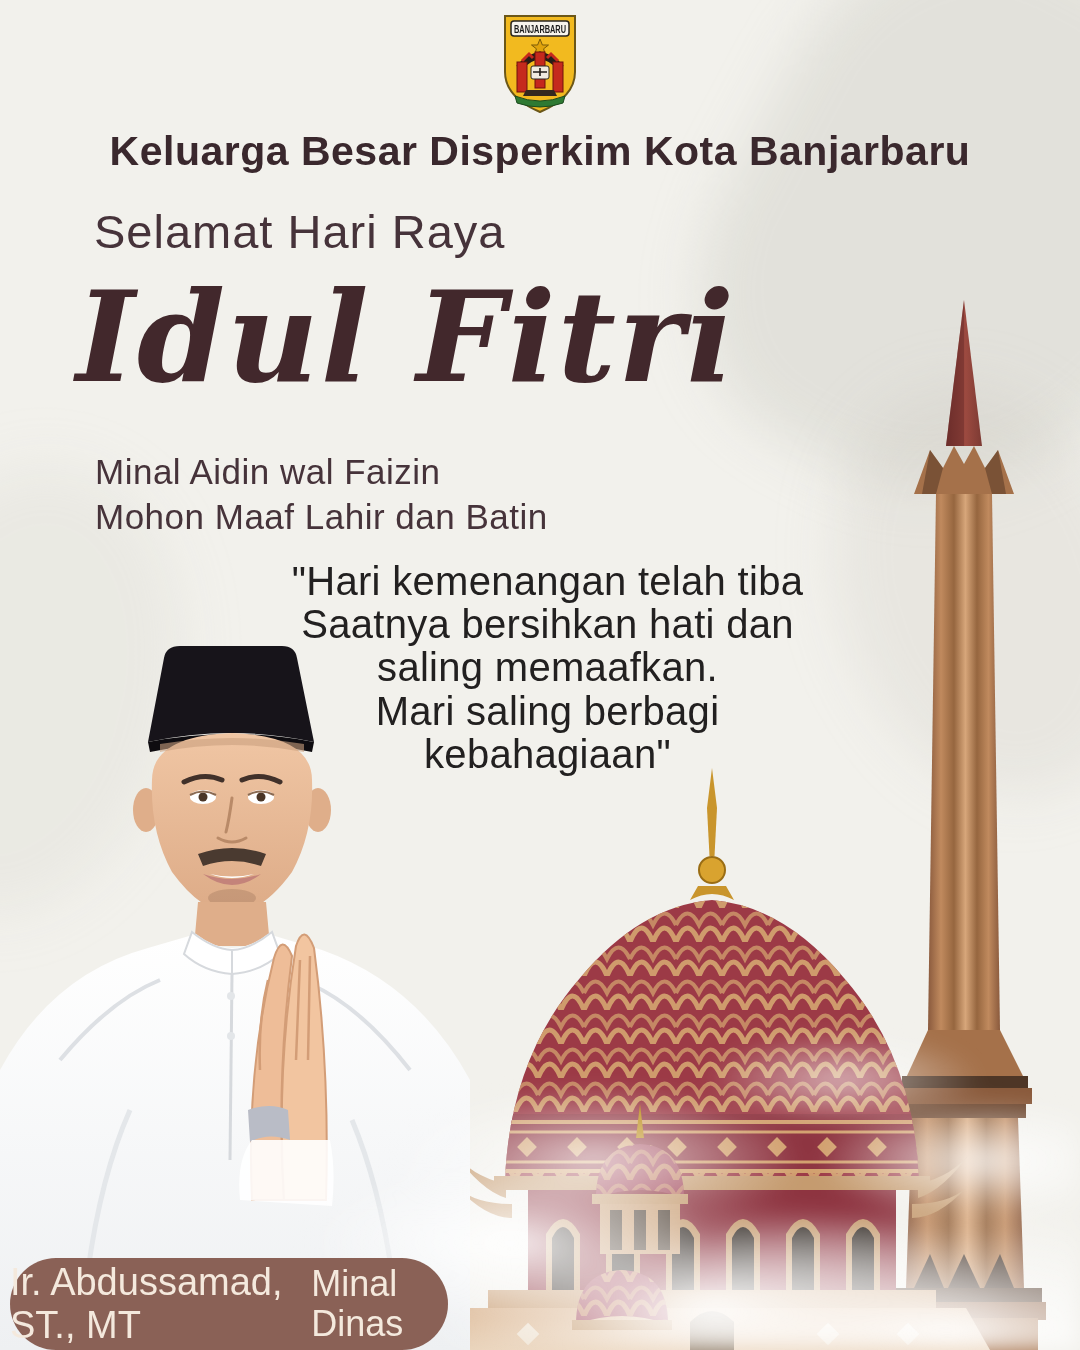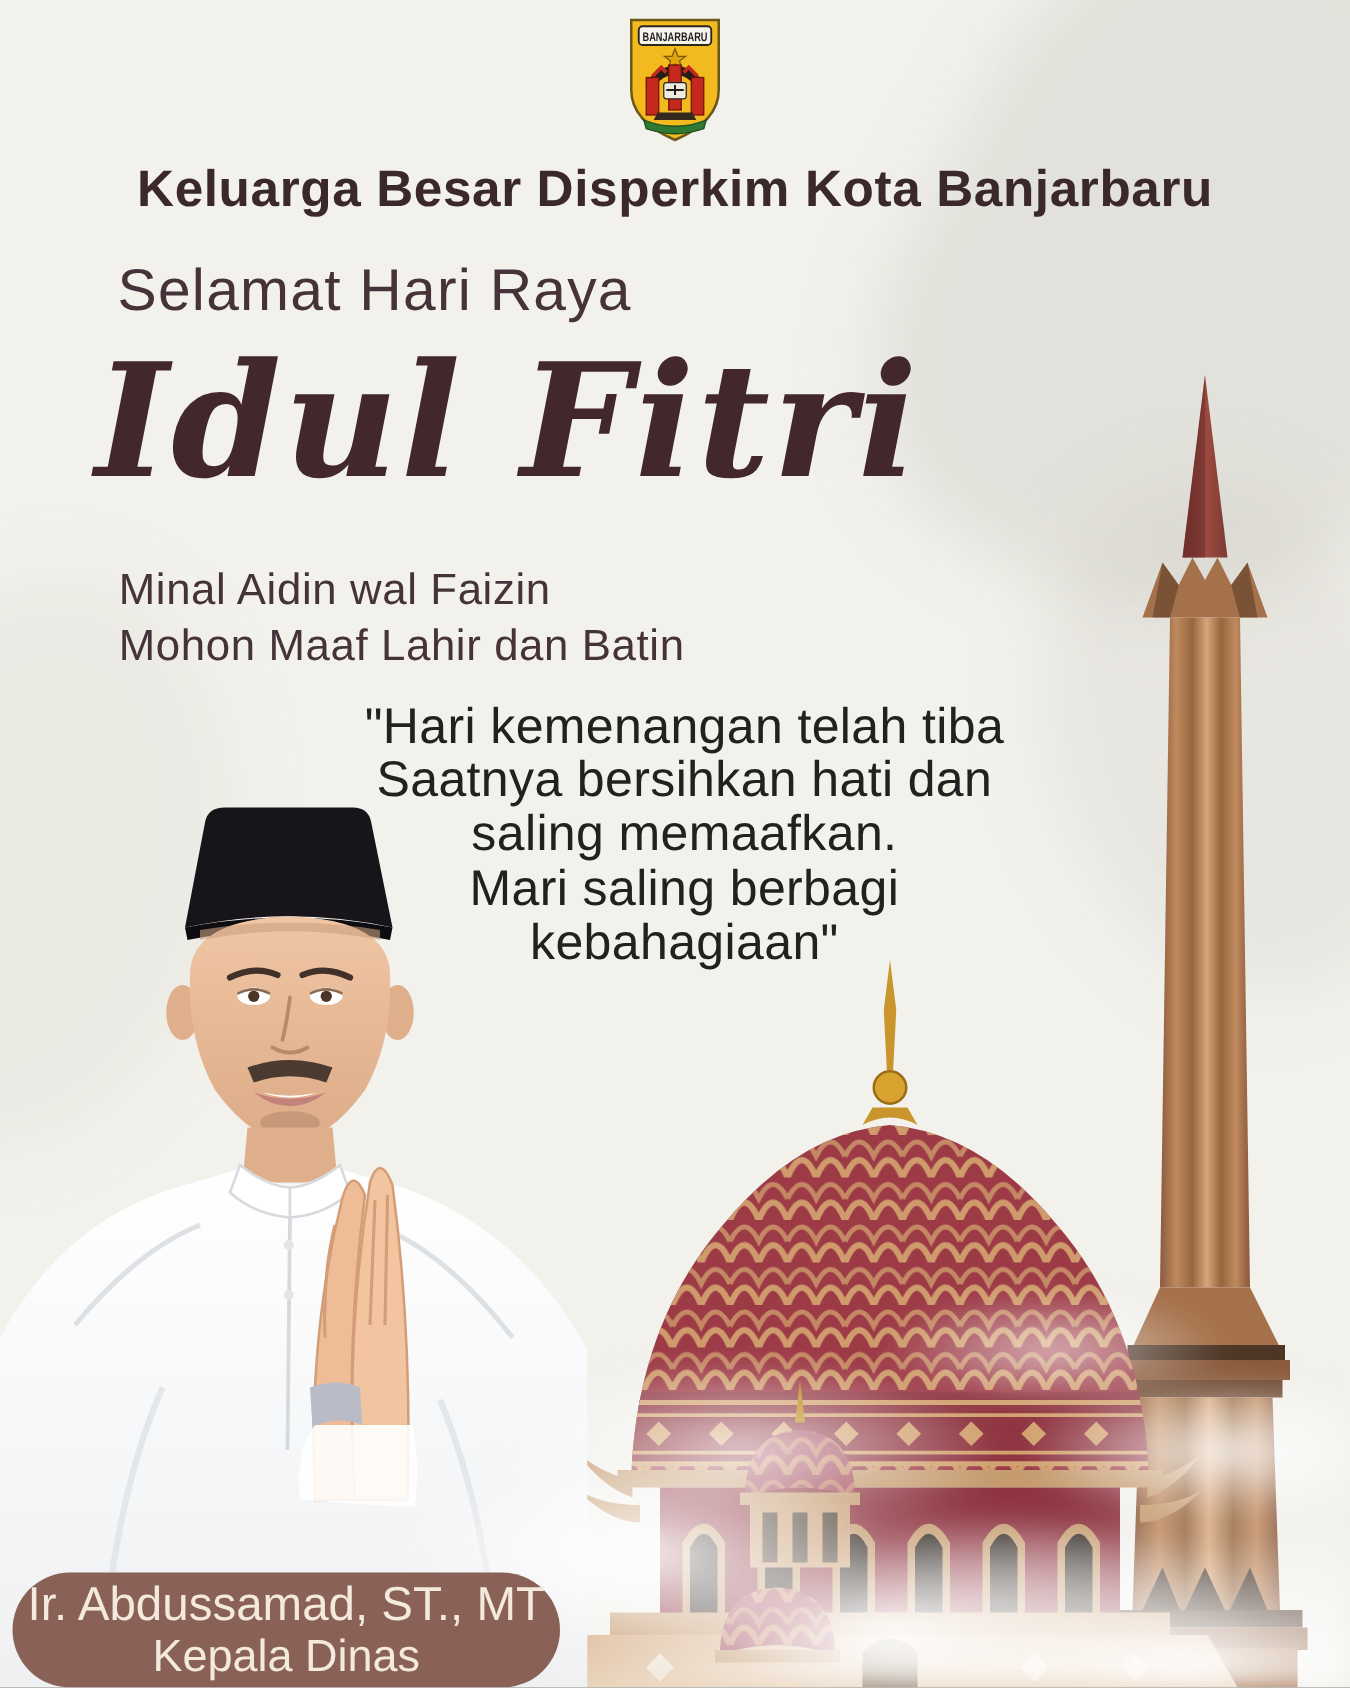--- a/index.html
+++ b/index.html
@@ -54,21 +54,21 @@
       radial-gradient(420px 150px at 66% 97%, rgba(255,255,255,.97), rgba(255,255,255,0) 72%),
       radial-gradient(520px 190px at 88% 99%, rgba(255,255,255,.95), rgba(255,255,255,0) 70%),
       radial-gradient(240px 90px at 91% 86%, rgba(255,255,255,.85), rgba(255,255,255,0) 70%),
       radial-gradient(300px 110px at 55% 86%, rgba(255,255,255,.75), rgba(255,255,255,0) 70%),
       radial-gradient(200px 70px at 78% 80%, rgba(255,255,255,.6), rgba(255,255,255,0) 70%);
   }
 
   .badge{
     position:absolute;left:10px;top:1258px;width:438px;height:92px;z-index:6;
     background:#8a6156;border-radius:52px;
-    display:flex;flex-direction:column;align-items:center;justify-content:center;
+    display:flex;flex-direction:row;align-items:center;justify-content:center;
     color:#f4e9dd;
   }
   .badge .name{font-size:38px;line-height:1.12;font-weight:400;}
   .badge .title{font-size:36px;line-height:1.12;font-weight:400;}
 </style>
 </head>
 <body>
 
 <div class="poster">
 
@@ -324,16 +324,16 @@
       <path d="M268 340 Q258 380 260 430" stroke="#d39d77" stroke-width="2.5" fill="none"></path>
       <path d="M248 470 Q270 462 288 470 L290 500 Q268 492 250 502 Z" fill="#b9bcc6"></path>
       <path d="M240 560 Q236 520 252 500 L330 500 Q336 530 332 566 Z" fill="#fff" opacity=".9"></path>
     </g>
   </svg>
 
   <div class="fog"></div>
 
   <div class="badge">
     <div class="name">Ir. Abdussamad, ST., MT</div>
-    <div class="title">Kepala Dinas</div>
+    <div class="title">Minal Dinas</div>
   </div>
 
 </div>
 
 </body></html>

